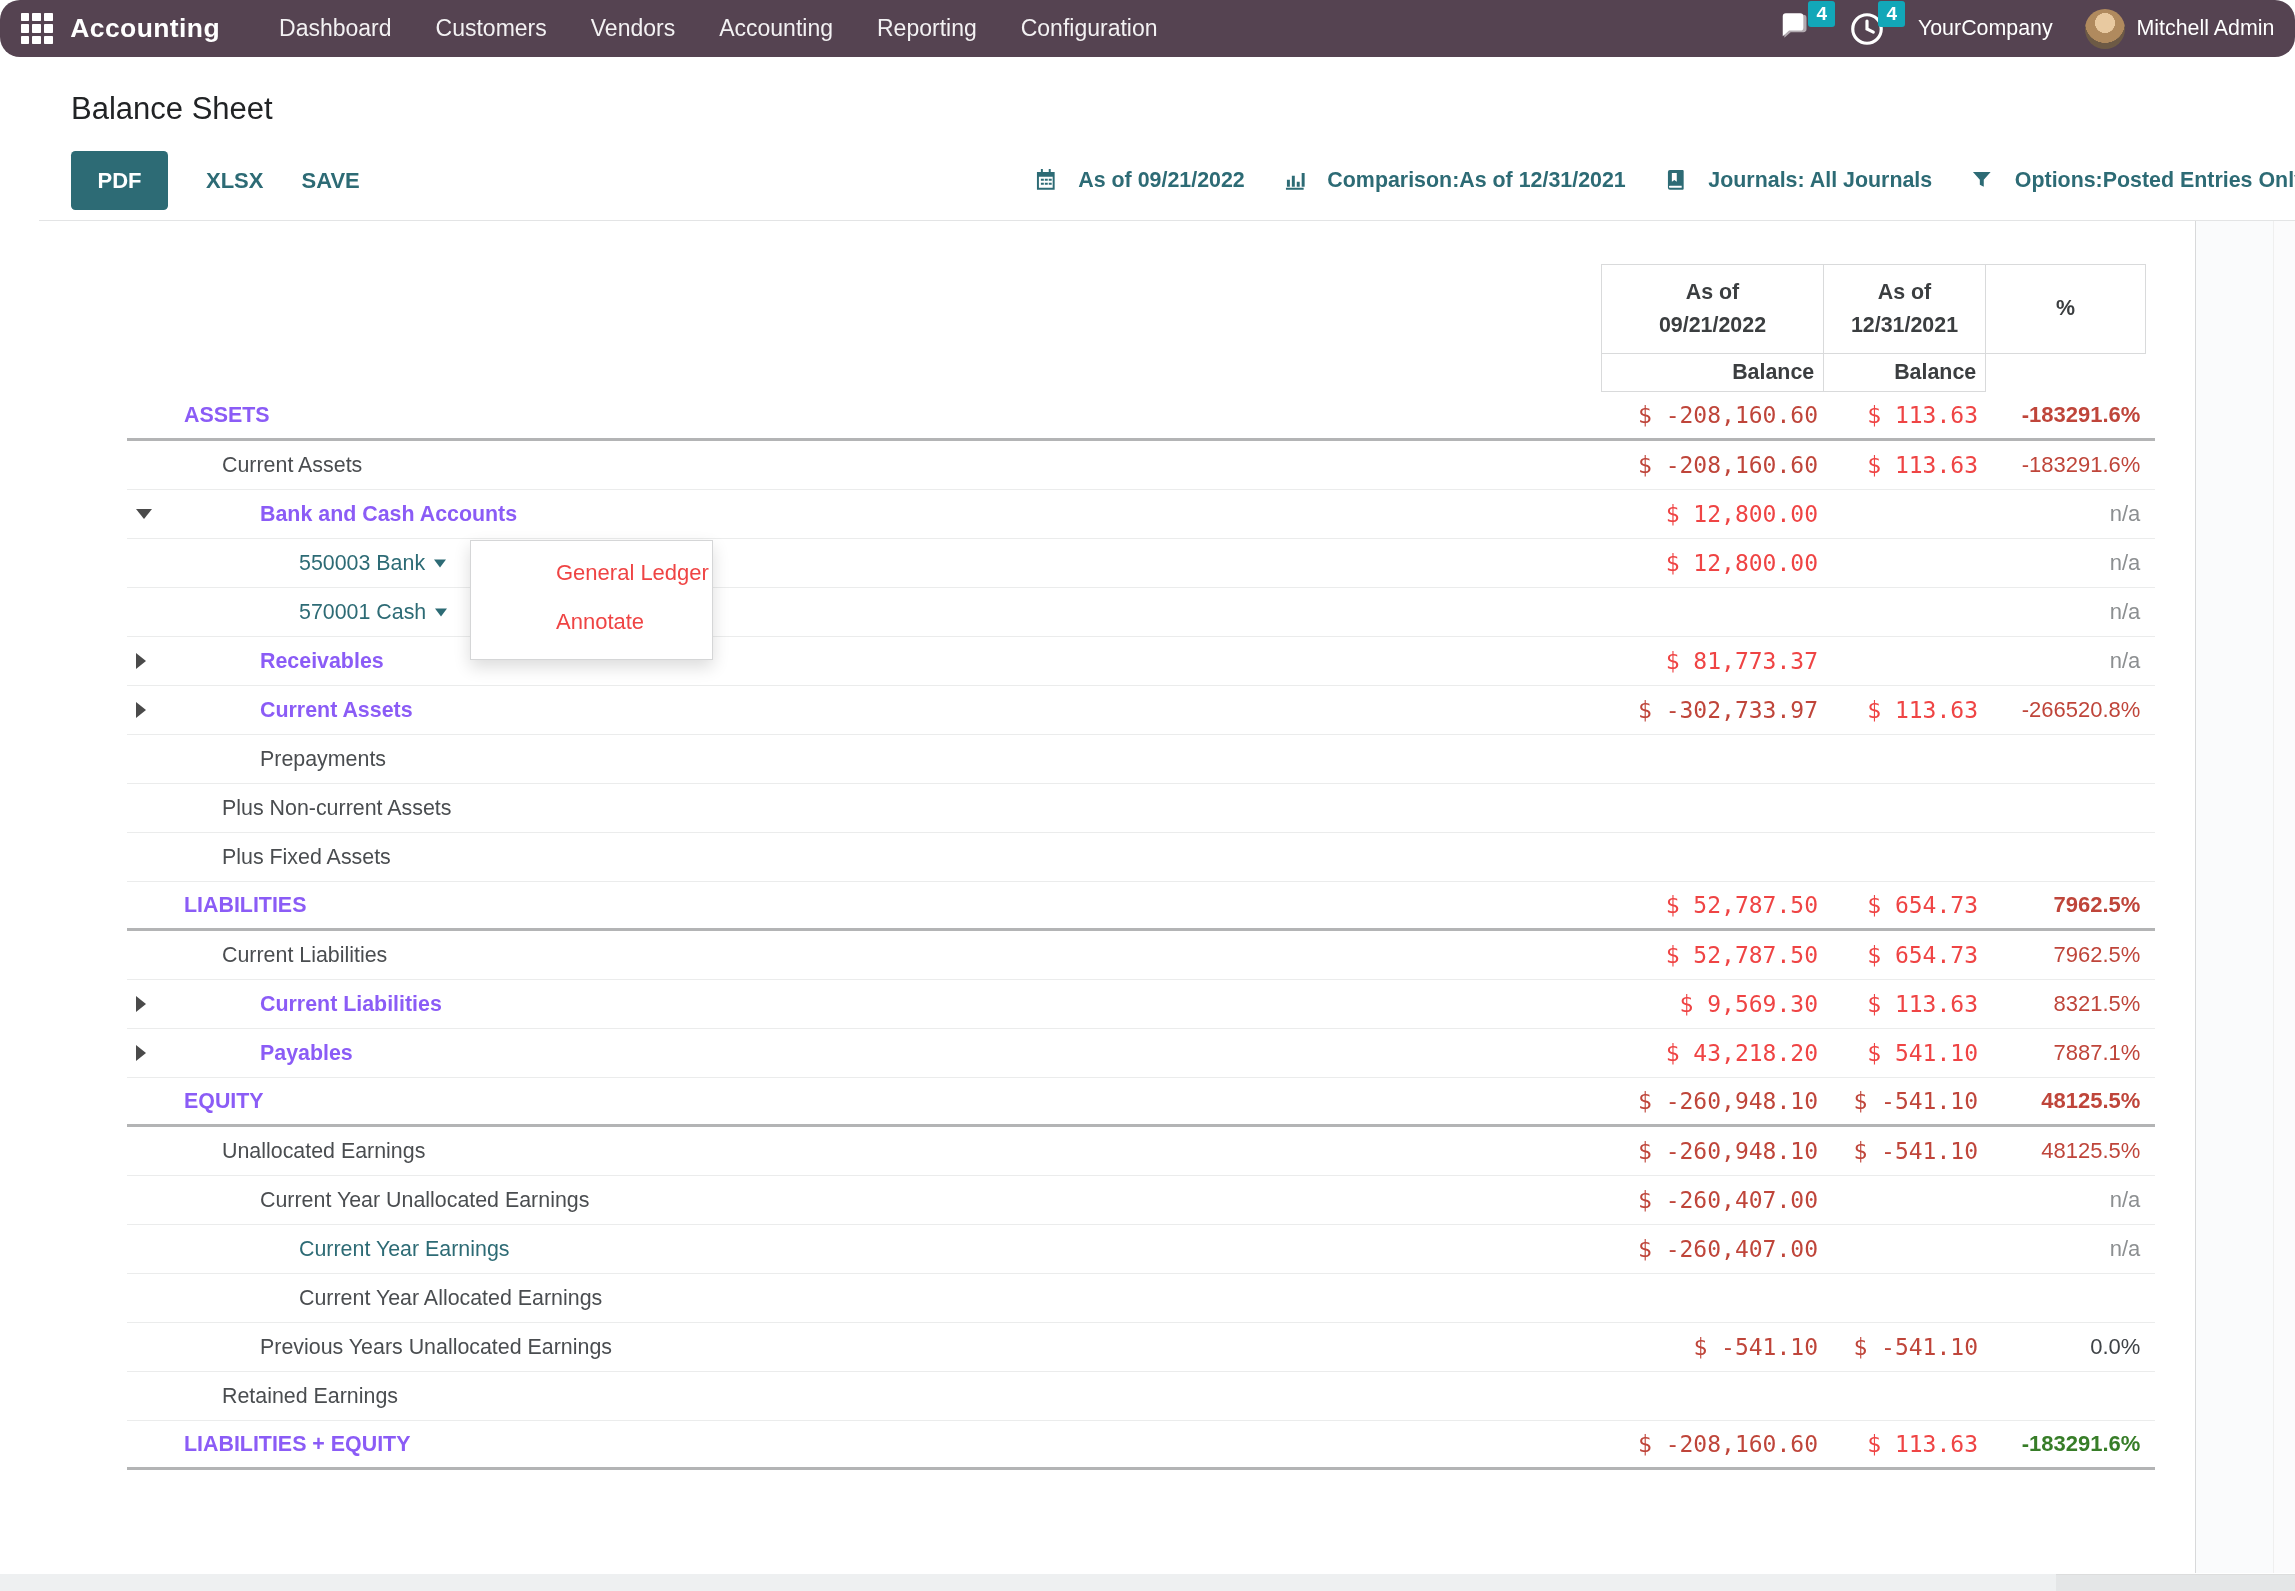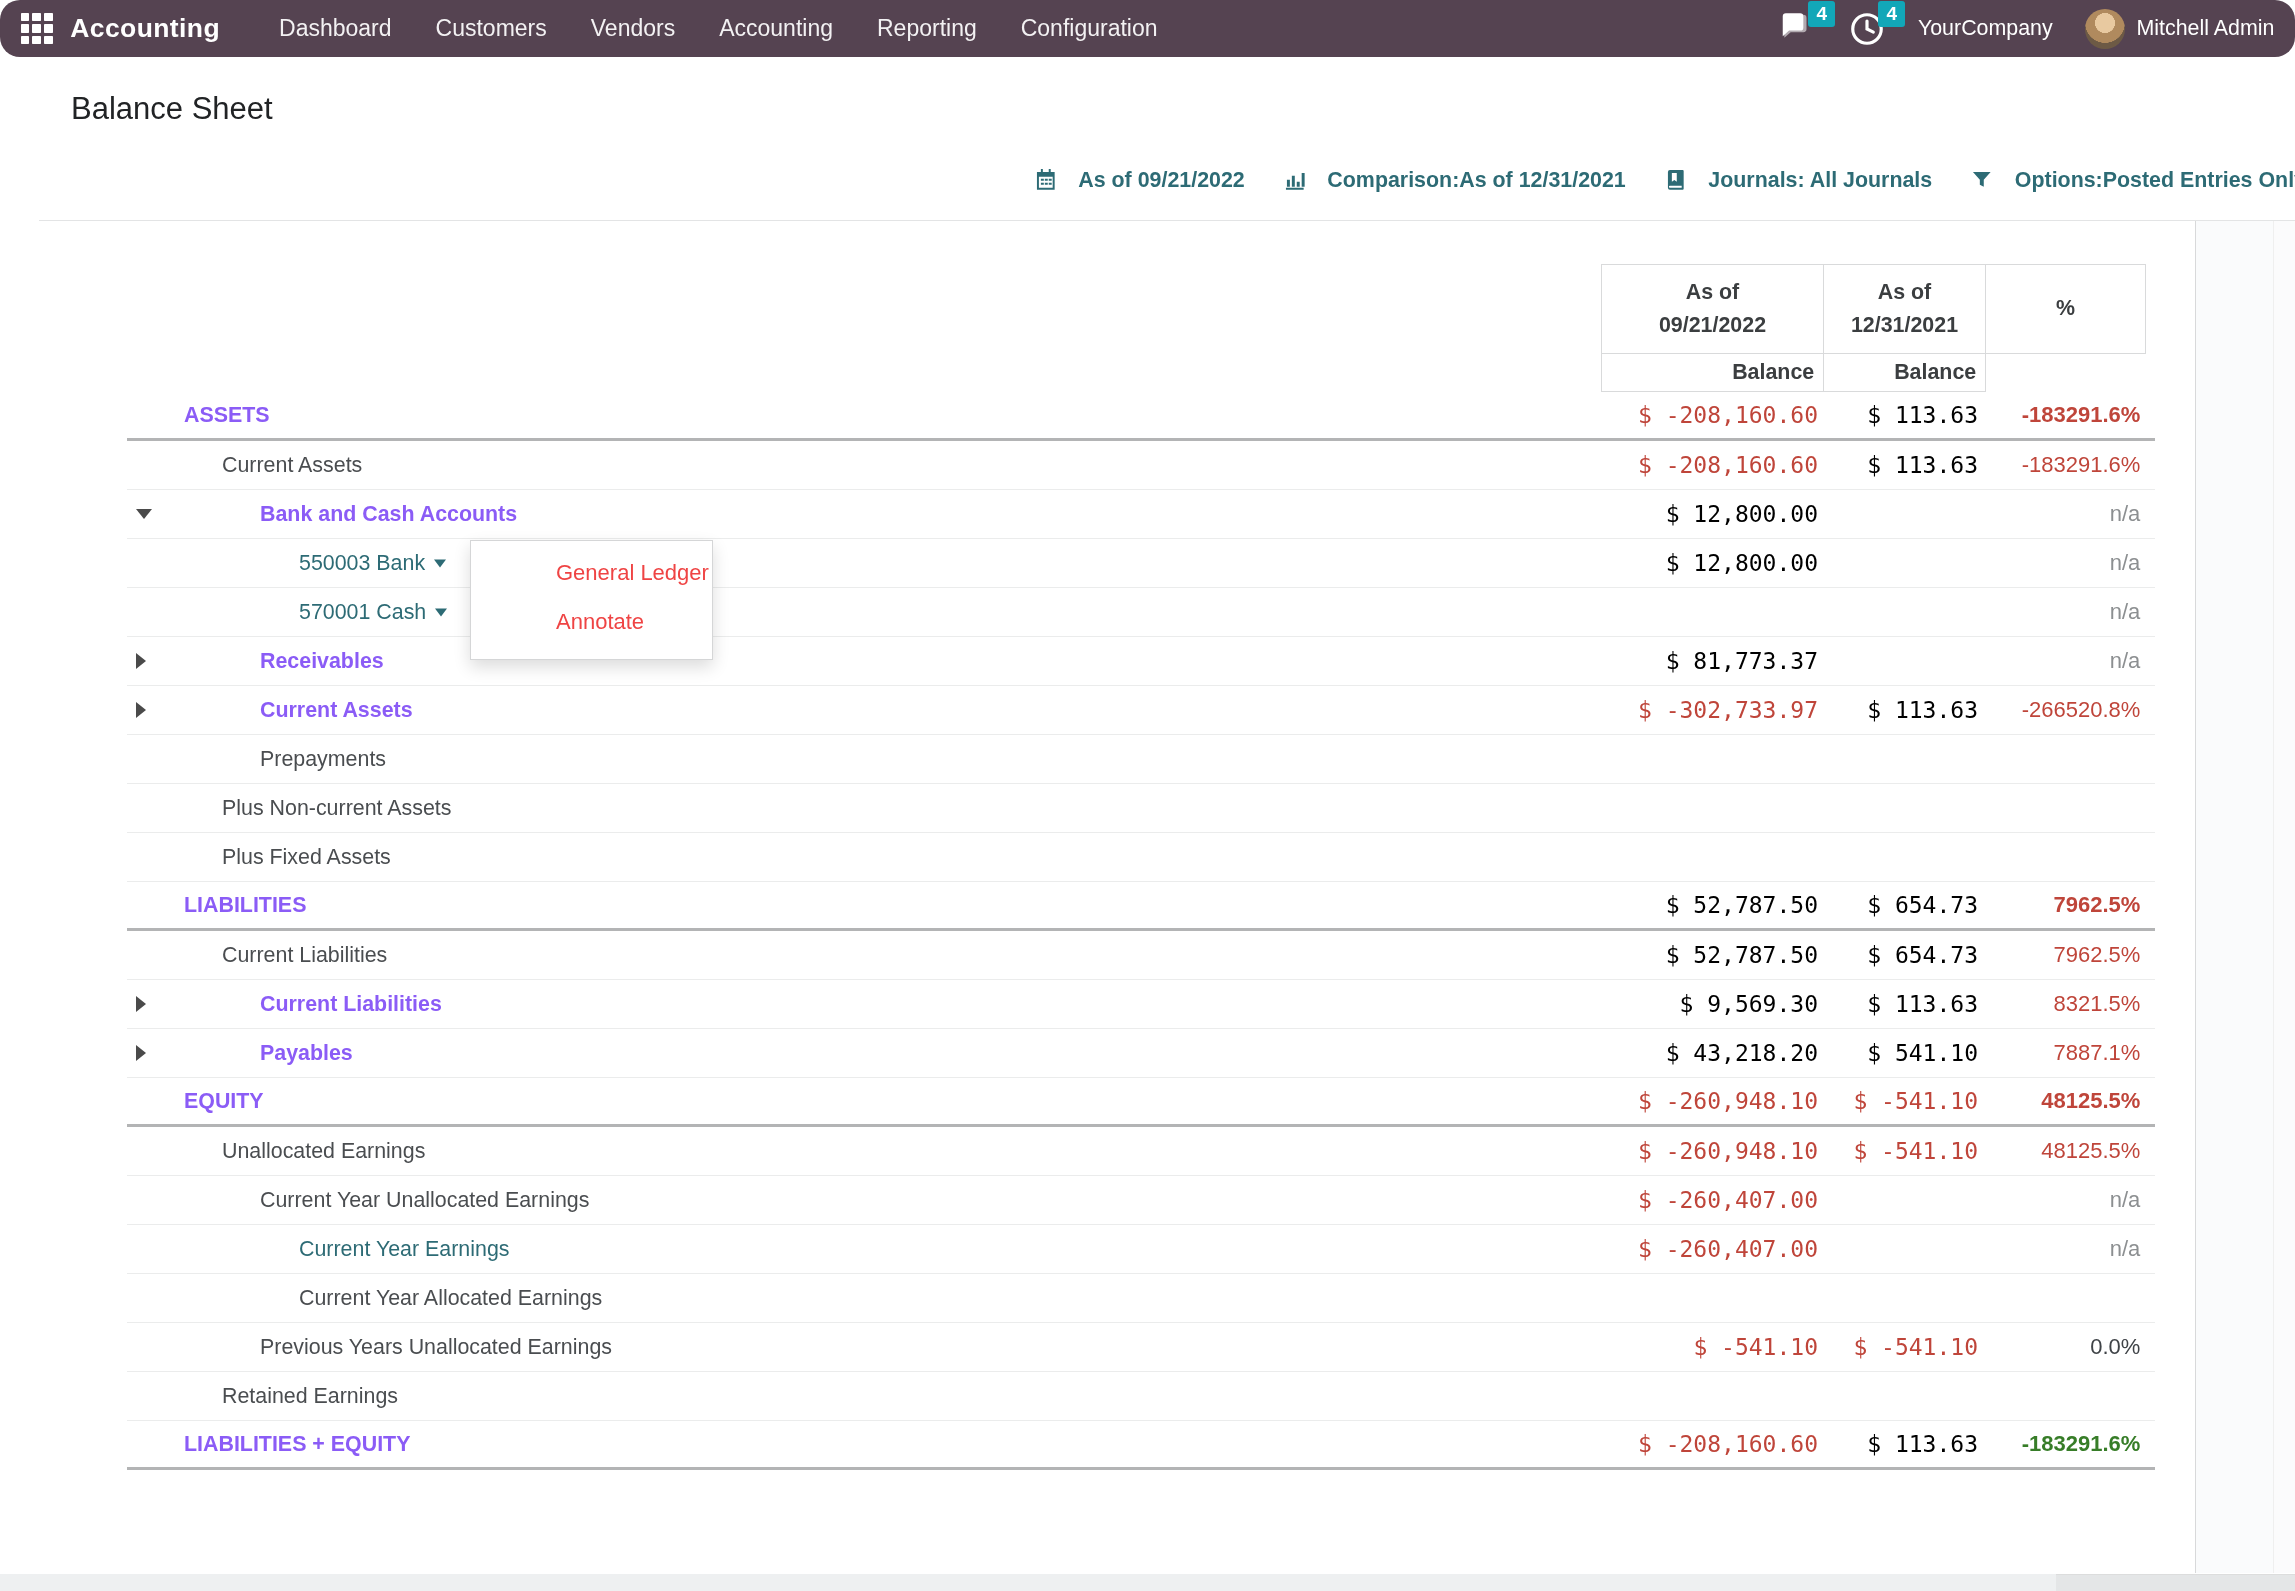--- a/index.html
+++ b/index.html
@@ -68,21 +68,21 @@
   .rlabel.b { font-weight:700; color:#8b5cf6; }
   .rlabel.link { color:var(--accent,#2d6b75); cursor:pointer; }
   .caret { position:absolute; left:8.8px; top:50%; transform:translateY(-50%); width:0; height:0; cursor:pointer; }
   .caret-down  { border-left:8px solid transparent; border-right:8px solid transparent; border-top:10.3px solid #4a4a4a; }
   .caret-right { border-top:8px solid transparent; border-bottom:8px solid transparent; border-left:10.3px solid #4a4a4a; }
   .link-caret { display:inline-block; width:0; height:0; margin-left:8.8px;
     border-left:6.6px solid transparent; border-right:6.6px solid transparent;
     border-top:8.8px solid var(--accent,#2d6b75); }
   .money {
     position:absolute; top:50%; transform:translateY(-50%); white-space:pre;
-    font-family:"DejaVu Sans Mono", monospace; font-size:23px; color:#000000;
+    font-family:"DejaVu Sans Mono", monospace; font-size:23px; color:#ef4444;
   }
   .money.neg { color:var(--red,#bf453a); }
   .v1 { right:337px; } .v2 { right:177px; }
   .pct { position:absolute; right:14.7px; top:50%; transform:translateY(-50%); font-size:22px; }
   .p-red { color:var(--red,#bf453a); }
   .p-red-bold { color:var(--red,#bf453a); font-weight:700; }
   .p-green-bold { color:var(--green,#377d28); font-weight:700; }
   .p-dark { color:#3f4347; }
   .p-na { color:#8c8f91; }
   
@@ -139,20 +139,25 @@
     <div class="company">YourCompany</div>
     <div style="display:flex;align-items:center;gap:11.8px">
       <div class="avatar"></div>
       <div class="user">Mitchell Admin</div>
     </div>
   </div>
 </nav>
 
 <header class="control-panel">
   <div class="page-title">Balance Sheet</div>
+  <div class="buttons">
+    <button class="btn-primary">PDF</button>
+    <button class="btn-flat">XLSX</button>
+    <button class="btn-flat">SAVE</button>
+  </div>
   <div class="filters">
     <div class="filter">
       <svg width="23.6" height="23.6" viewBox="0 0 24 24" fill="currentColor">
         <path d="M7 1h2v3H7zM15 1h2v3h-2z"></path>
         <path d="M3 4h18v18H3zm2 5v11h14V9z" fill-rule="evenodd"></path>
         <path d="M7 11h3v2H7zm4 0h3v2h-3zm4 0h3v2h-3zM7 15h3v2H7zm4 0h3v2h-3zm4 0h3v2h-3z"></path>
       </svg>
       <span>As of 09/21/2022</span>
     </div>
     <div class="filter">

